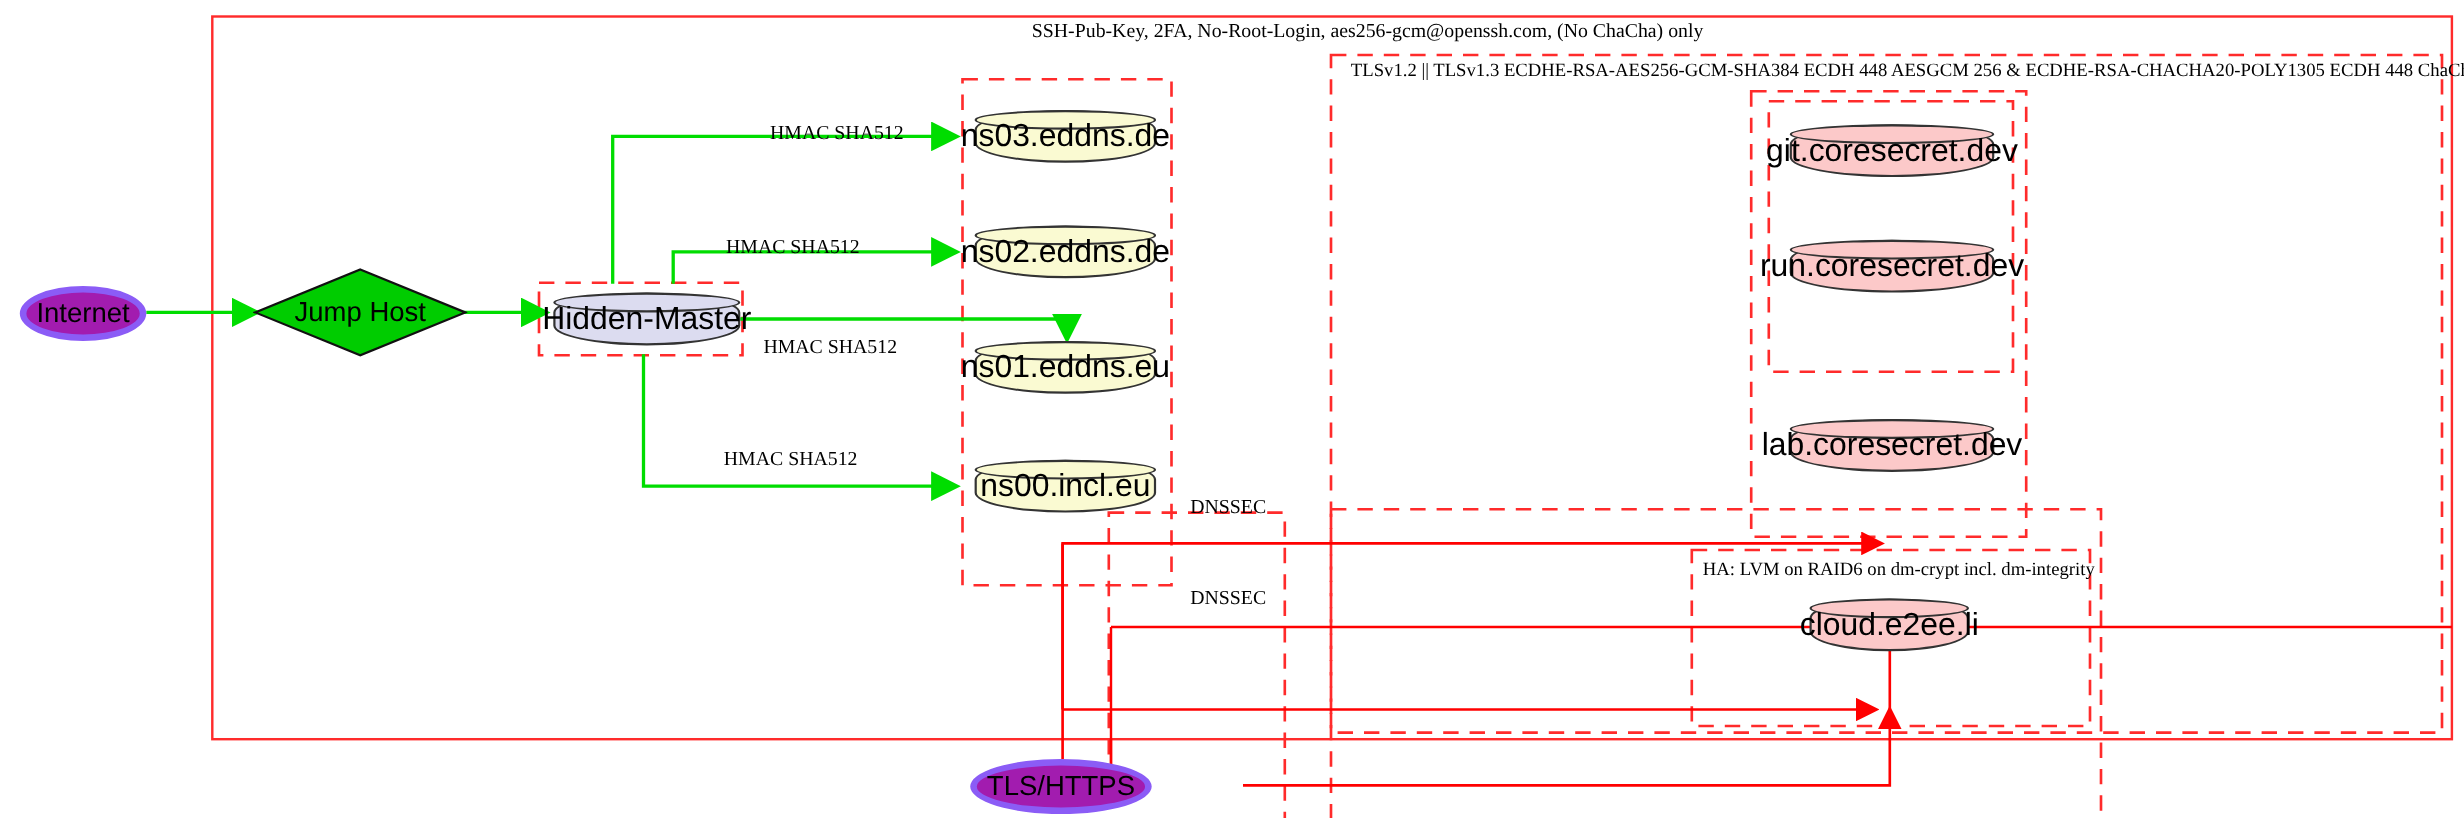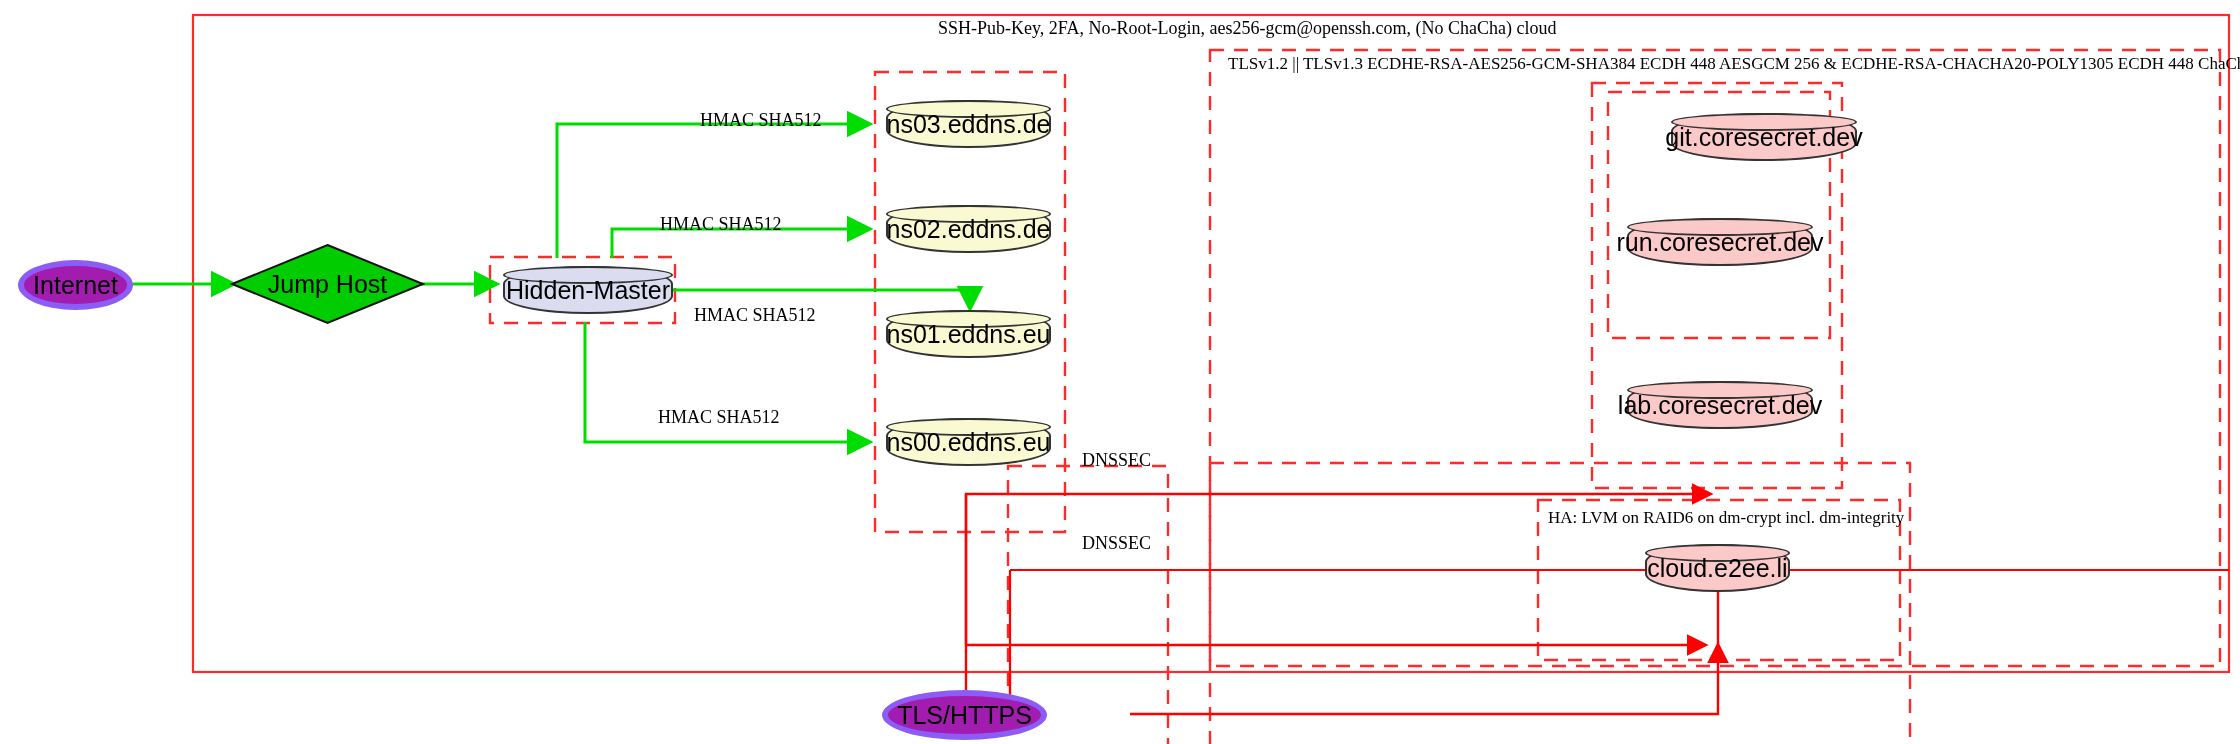--- a/index.html
+++ b/index.html
@@ -7,21 +7,21 @@
   #stage{position:relative;width:2240px;height:744px;background:#ffffff;overflow:hidden;}
   svg#wires{position:absolute;left:0;top:0;width:2240px;height:744px;}
 
   .node{position:absolute;box-sizing:border-box;display:flex;align-items:center;justify-content:center;
         text-align:center;color:#000;white-space:nowrap;z-index:5;}
 
   
   .cyl{border:2px solid #333;border-radius:50%/18px;}
   .cyl .cap{position:absolute;left:-2px;right:-2px;top:-2px;height:18px;border:2px solid #333;
             border-radius:50%;box-sizing:border-box;background:inherit;}
-  .cyl .lbl{position:relative;z-index:2;font-size:25px;line-height:1;}
+  .cyl .lbl{position:relative;z-index:2;font-size:29px;line-height:1;}
 
   .cyl-cream{background:#fafad2;}
   .cyl-pink{background:#fcc9c9;}
   .cyl-lav{background:#dcdcf0;}
 
   
   .ellipse{border:6px solid #8b5cf6;border-radius:50%;background:#a21caf;}
   .ellipse .lbl{font-size:25px;}
 
   
@@ -126,24 +126,24 @@
     <span class="lbl">ns02.eddns.de</span>
   </div>
 
   <div class="node cyl cyl-cream" style="left:886px;top:310px;width:165px;height:48px;background:#fafad2;text-align:center;">
     <span class="cap" style="background:#fafad2;"></span>
     <span class="lbl">ns01.eddns.eu</span>
   </div>
 
   <div class="node cyl cyl-cream" style="left:886px;top:418px;width:165px;height:48px;background:#fafad2;">
     <span class="cap" style="background:#fafad2;"></span>
-    <span class="lbl">ns00.eddns.eu</span>
+    <span class="lbl">ns00.incl.eu</span>
   </div>
 
-  <div class="node cyl cyl-pink" style="left:1627px;top:113px;width:186px;height:48px;background:#fcc9c9;margin-left:44px;">
+  <div class="node cyl cyl-pink" style="left:1627px;top:113px;width:186px;height:48px;background:#fcc9c9;">
     <span class="cap" style="background:#fcc9c9;"></span>
     <span class="lbl">git.coresecret.dev</span>
   </div>
 
   <div class="node cyl cyl-pink" style="left:1627px;top:218px;width:186px;height:48px;background:#fcc9c9;">
     <span class="cap" style="background:#fcc9c9;"></span>
     <span class="lbl">run.coresecret.dev</span>
   </div>
 
   <div class="node cyl cyl-pink" style="left:1627px;top:381px;width:186px;height:48px;background:#fcc9c9;">
@@ -153,21 +153,21 @@
 
   <div class="node cyl cyl-pink" style="left:1645px;top:544px;width:145px;height:48px;background:#fcc9c9;">
     <span class="cap" style="background:#fcc9c9;"></span>
     <span class="lbl">cloud.e2ee.li</span>
   </div>
 
   <div class="node ellipse" style="left:882px;top:690px;width:165px;height:50px;text-align:center;">
     <span class="lbl">TLS/HTTPS</span>
   </div>
 
-  <div class="clabel" style="left:938px;top:18px;font-size:18px;">SSH-Pub-Key, 2FA, No-Root-Login, aes256-gcm@openssh.com, (No ChaCha) cloud</div>
+  <div class="clabel" style="left:938px;top:18px;font-size:18px;">SSH-Pub-Key, 2FA, No-Root-Login, aes256-gcm@openssh.com, (No ChaCha) only</div>
 
   <div class="clabel" style="left:1228px;top:54px;font-size:17px;">TLSv1.2 || TLSv1.3 ECDHE-RSA-AES256-GCM-SHA384 ECDH 448 AESGCM 256 &amp; ECDHE-RSA-CHACHA20-POLY1305 ECDH 448 ChaCha20 256</div>
 
   <div class="clabel" style="left:1548px;top:508px;font-size:17px;">HA: LVM on RAID6 on dm-crypt incl. dm-integrity</div>
 
   <div class="elabel" style="left:700px;top:110px;">HMAC SHA512</div>
 
   <div class="elabel" style="left:660px;top:214px;">HMAC SHA512</div>
 
   <div class="elabel" style="left:694px;top:305px;">HMAC SHA512</div>

